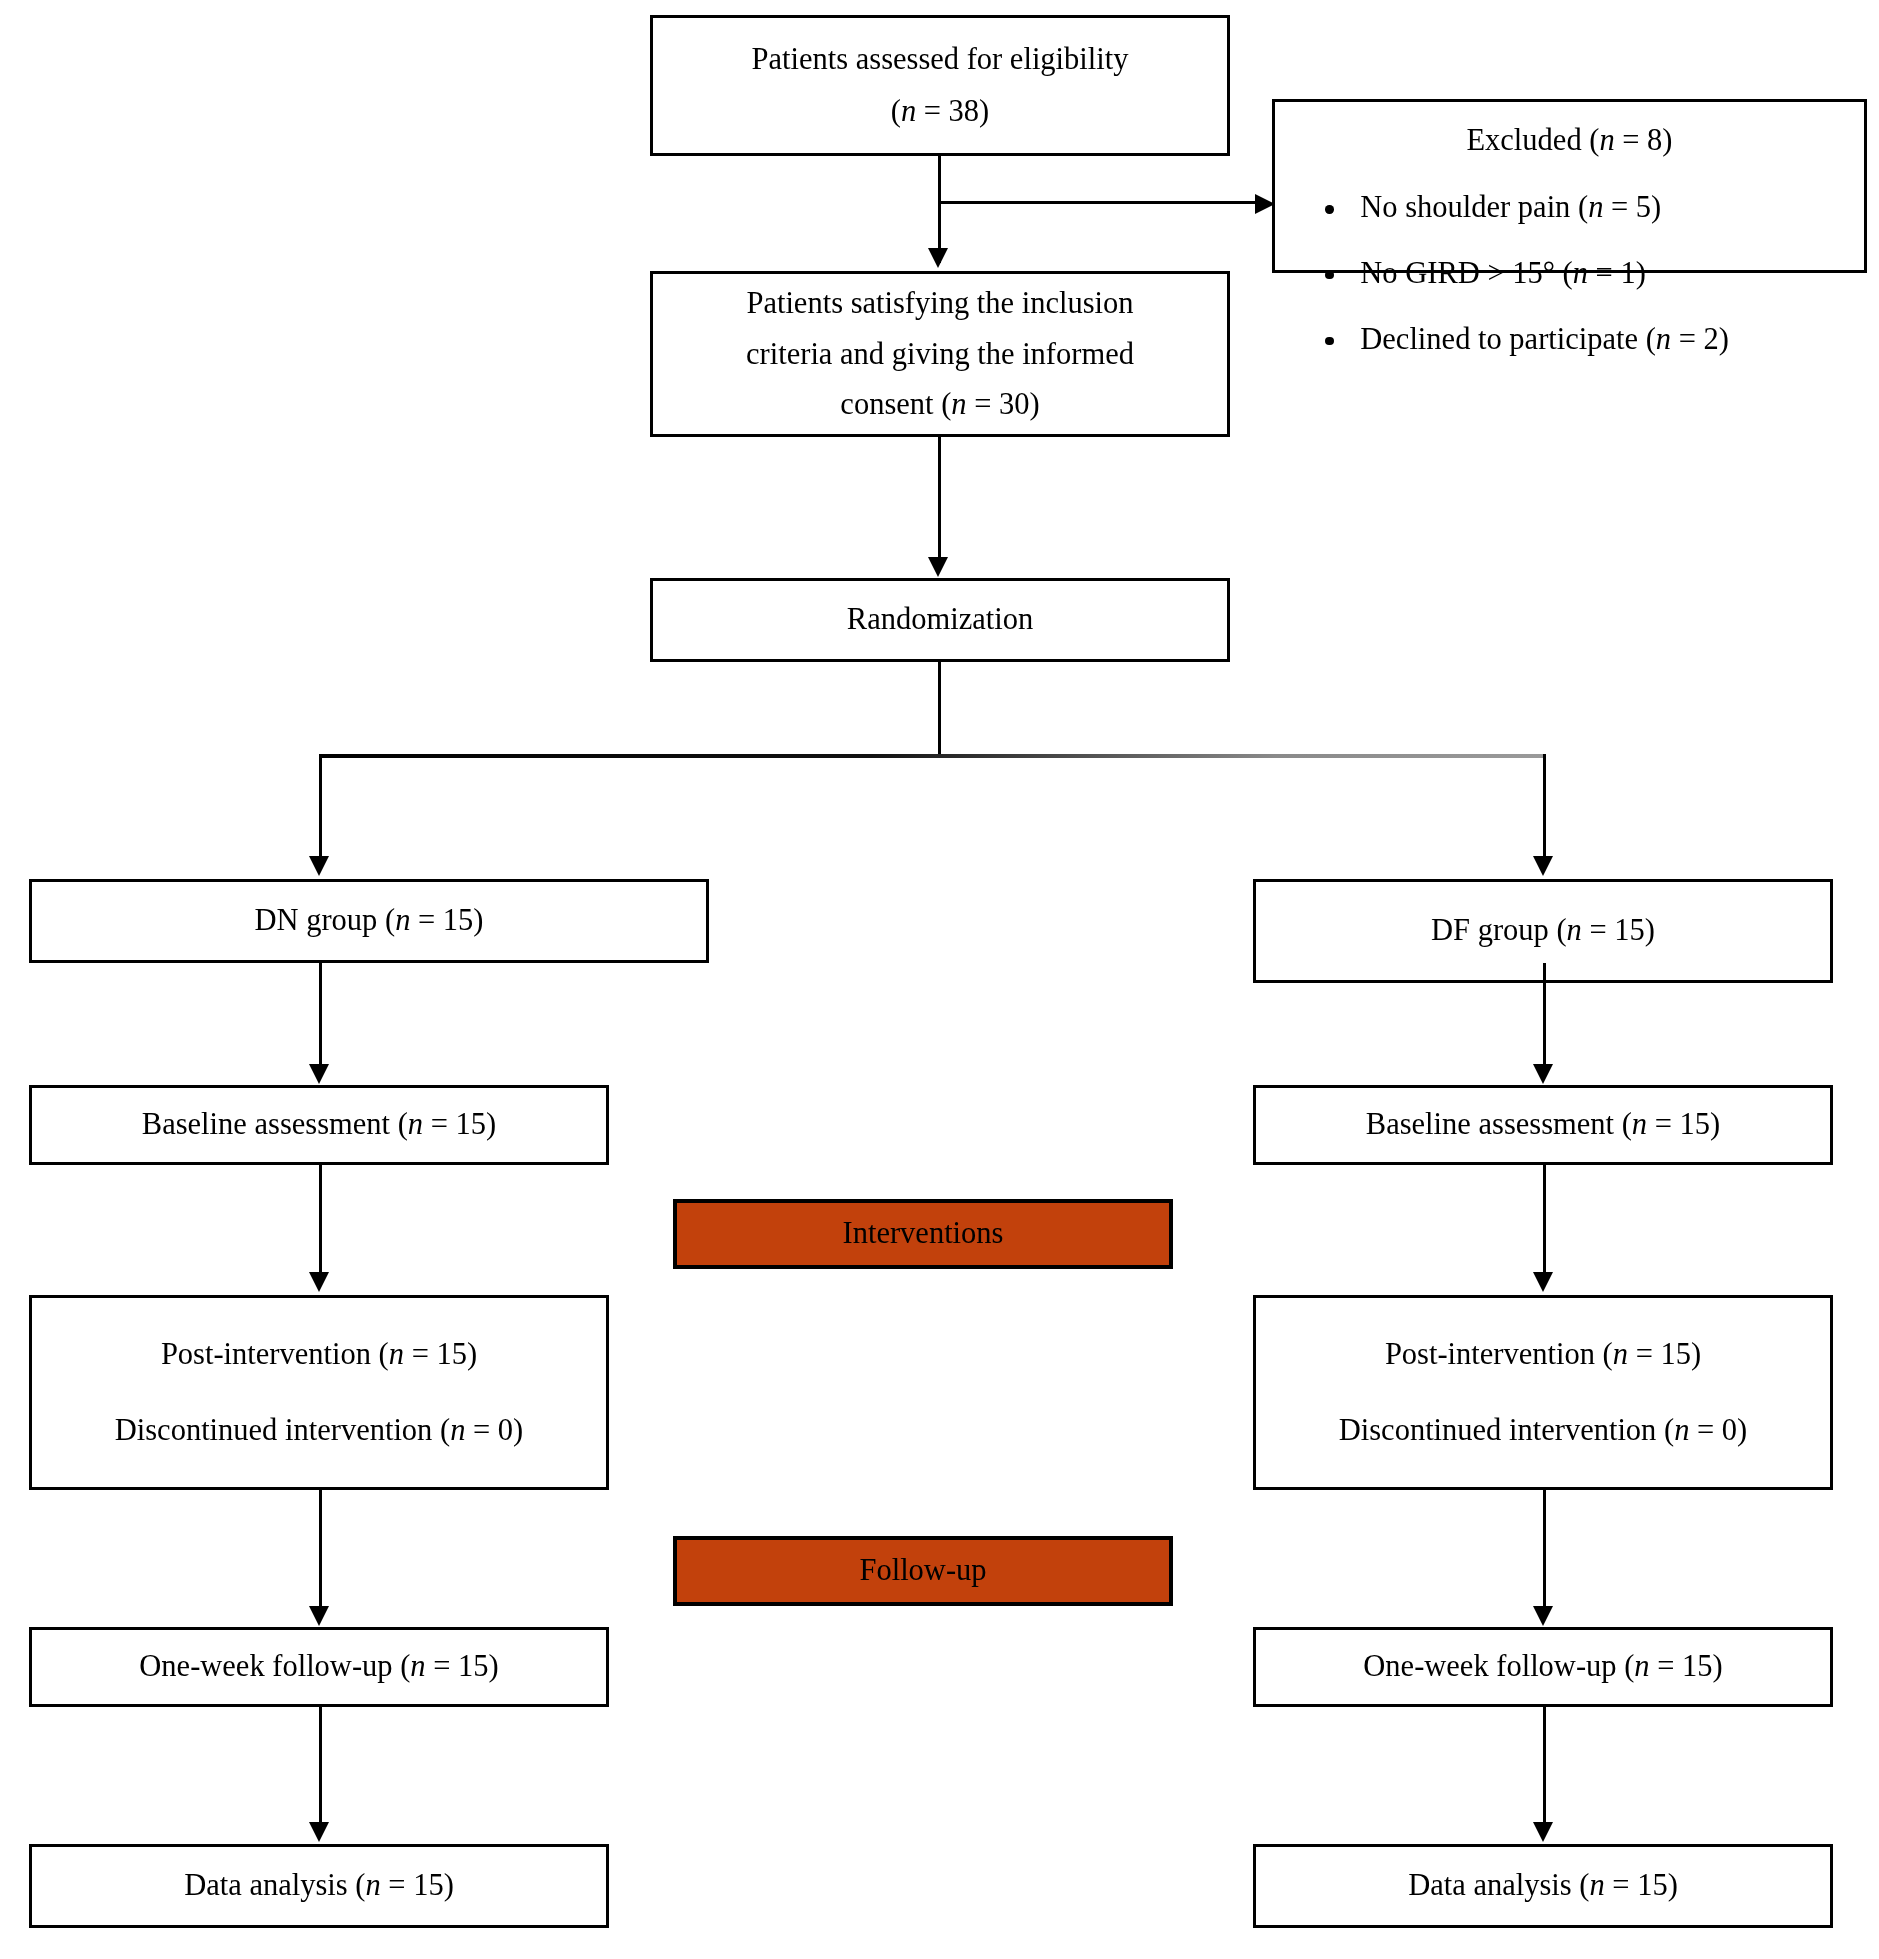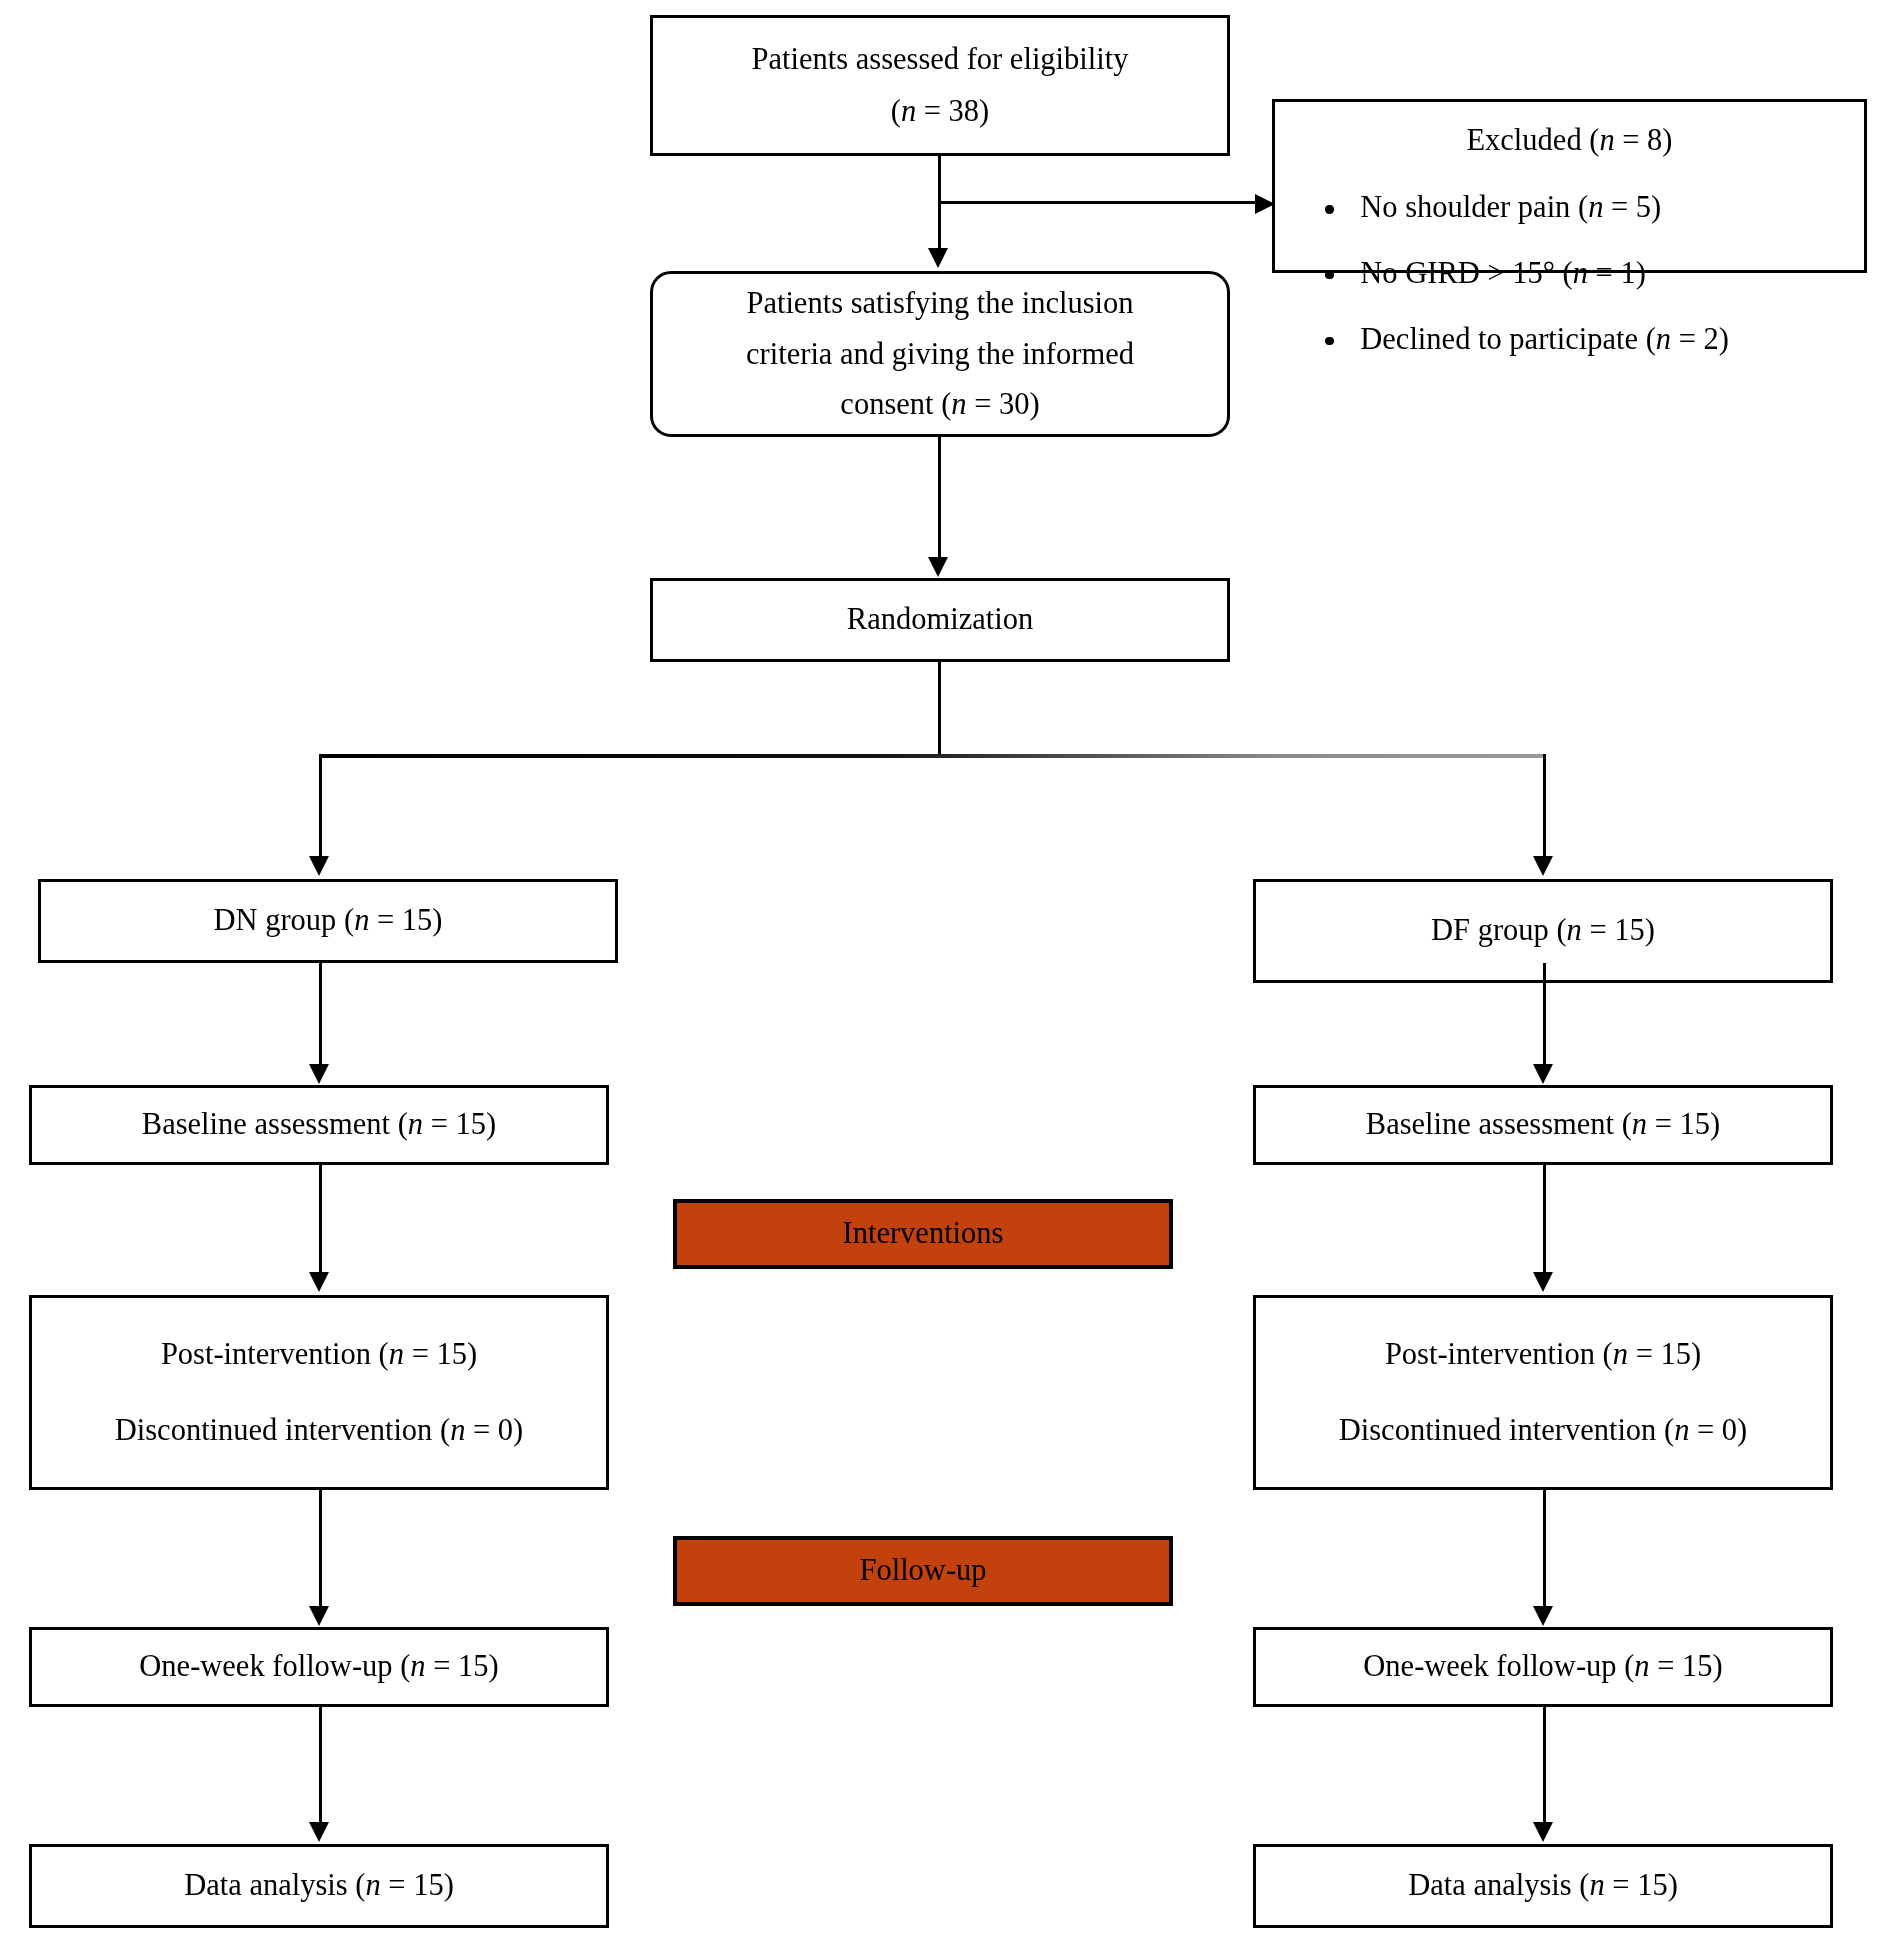--- a/index.html
+++ b/index.html
@@ -117,21 +117,21 @@
 
   <div class="box left-align" style="left:1272px; top:99px; width:595px; height:174px;">
     <span class="ln" style="font-size:30.5px; margin-top:0;">Excluded (<em class="n">n</em> = 8)</span>
     <ul class="bullets">
       <li>No shoulder pain (<em class="n">n</em> = 5)</li>
       <li>No GIRD &gt; 15° (<em class="n">n</em> = 1)</li>
       <li>Declined to participate (<em class="n">n</em> = 2)</li>
     </ul>
   </div>
 
-  <div class="box" style="left:650px; top:271px; width:580px; height:166px;border-radius:21px;">
+  <div class="box" style="left:650px; top:271px; width:580px; height:166px;">
     <span class="ln" style="margin-top:0;">Patients satisfying the inclusion</span>
     <span class="ln" style="margin-top:7.6px;text-align:center;">criteria and giving the informed</span>
     <span class="ln" style="margin-top:7px;">consent (<em class="n">n</em> = 30)</span>
   </div>
 
   <div class="line vline" style="left:938px; top:437px; height:130px;"></div>
   <div class="arrow-down" style="left:928px; top:557px;"></div>
 
   <div class="box" style="left:650px; top:578px; width:580px; height:84px;">
     <span>Randomization</span>
@@ -139,21 +139,21 @@
 
   <div class="line vline" style="left:938px; top:662px; height:93px;"></div>
   <div class="line hline fade" style="left:319px; top:754px; width:1227px;"></div>
 
   <div class="line vline" style="left:319px; top:754px; height:113px;"></div>
   <div class="arrow-down" style="left:309px; top:856px;"></div>
 
   <div class="line vline" style="left:1543px; top:754px; height:113px;"></div>
   <div class="arrow-down" style="left:1533px; top:856px;"></div>
 
-  <div class="box" style="left:38px; top:879px; width:580px; height:84px;">
+  <div class="box" style="left:29px; top:879px; width:680px; height:84px;">
     <span>DN group (<em class="n">n</em> = 15)</span>
   </div>
 
   <div class="line vline" style="left:319px; top:963px; height:114px;"></div>
   <div class="arrow-down" style="left:309px; top:1064px;"></div>
 
   <div class="box" style="left:29px; top:1085px; width:580px; height:80px;">
     <span>Baseline assessment (<em class="n">n</em> = 15)</span>
   </div>
 

